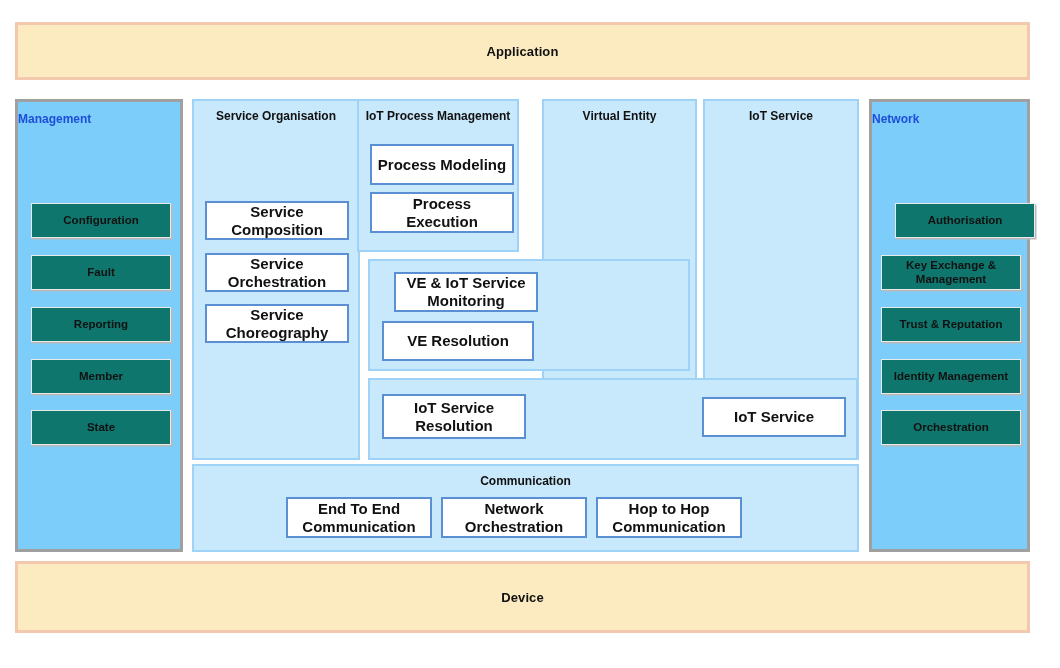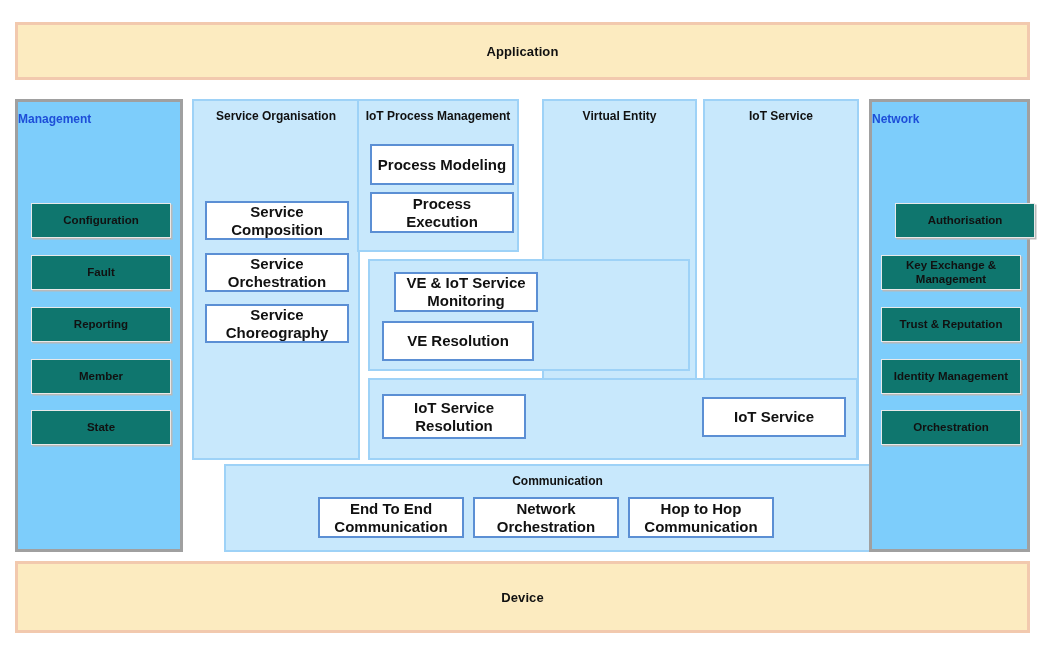--- a/index.html
+++ b/index.html
@@ -175,21 +175,21 @@
     <div class="panel-title">IoT Process Management</div>
 
     <div class="abs chip-blue" style="left:11px; top:43px; width:144px; height:41px;">
       <span class="lbl">Process Modeling</span>
     </div>
     <div class="abs chip-blue" style="left:11px; top:91px; width:144px; height:41px;">
       <span class="lbl">Process Execution</span>
     </div>
   </div>
 
-  <div class="abs panel" style="left:192px; top:464px; width:667px; height:88px;margin-left:32px;">
+  <div class="abs panel" style="left:192px; top:464px; width:667px; height:88px;">
     <div class="panel-title">Communication</div>
 
     <div class="abs chip-blue" style="left:92px; top:31px; width:146px; height:41px;">
       <span class="lbl">End To End Communication</span>
     </div>
     <div class="abs chip-blue" style="left:247px; top:31px; width:146px; height:41px;">
       <span class="lbl">Network Orchestration</span>
     </div>
     <div class="abs chip-blue" style="left:402px; top:31px; width:146px; height:41px;">
       <span class="lbl">Hop to Hop Communication</span>

